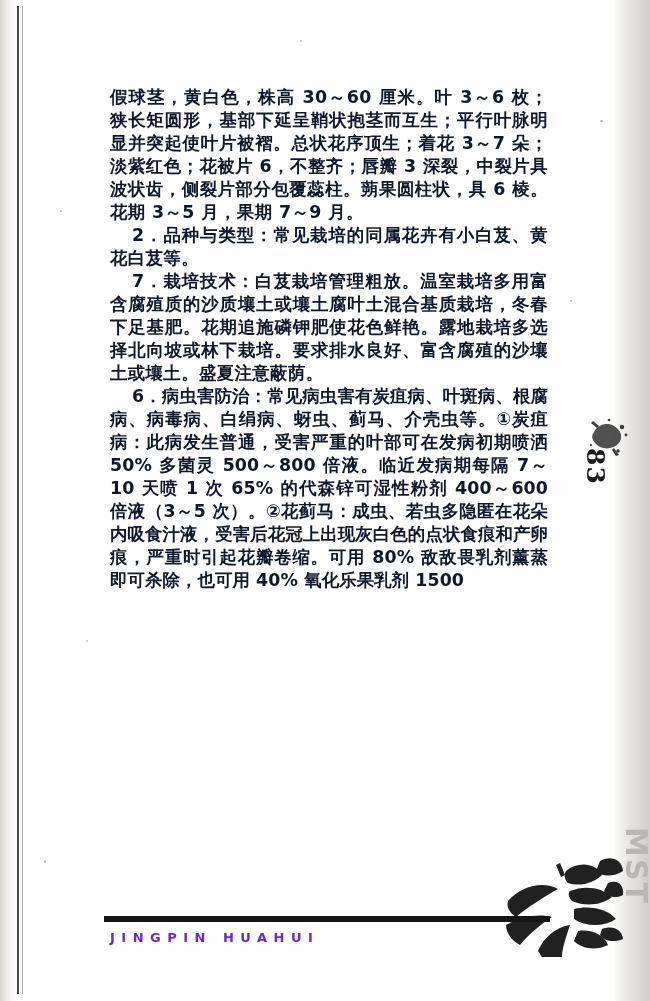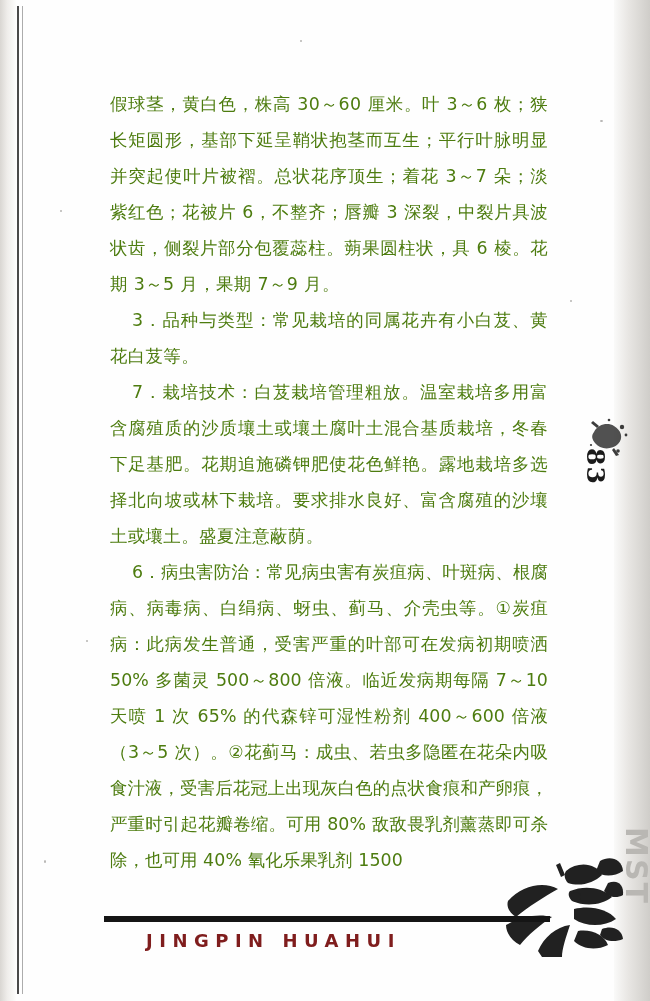--- a/index.html
+++ b/index.html
@@ -64,26 +64,26 @@
   .text-col {
     position: absolute;
     left: 110px;
     top: 86px;
     width: 438px;
   }
 
   .para {
     font-family: "DejaVu Sans", sans-serif;
     font-size: 17.4px;
-    line-height: 36px;
-    color: #4d7c0f;
+    line-height: 23px;
+    color: #0f172a;
     text-align: justify;
     letter-spacing: 0.4px;
     margin: 0 0 0 0;
-    font-weight: 400;
+    font-weight: 700;
   }
   .para.indent {
     text-indent: 22px;
   }
   .para.tight { letter-spacing: 0.1px; }
 
   
   .page-number {
     position: absolute;
     right: 36px;
@@ -114,25 +114,24 @@
     top: 916px;
     width: 446px;
     height: 6px;
     background: #151515;
   }
   .footer-title {
     position: absolute;
     left: 110px;
     top: 930px;
     font-family: "DejaVu Sans", sans-serif;
-    font-size: 18px;
+    font-size: 13px;
     font-weight: 700;
     letter-spacing: 6.5px;
-    color: #7f1d1d;
-    margin-left: 36px;
+    color: #6d28d9;
   }
 
   
   .side-watermark {
     position: absolute;
     right: -4px;
     top: 905px;
     font-family: "DejaVu Sans", sans-serif;
     font-size: 30px;
     font-weight: 700;
@@ -172,21 +171,21 @@
 
   <div class="speck" style="left:60px; top:210px; width:2px; height:2px;"></div>
   <div class="speck" style="left:86px; top:640px; width:2px; height:2px;"></div>
   <div class="speck" style="left:570px; top:300px; width:2px; height:2px;"></div>
   <div class="speck" style="left:600px; top:120px; width:3px; height:2px;"></div>
   <div class="speck" style="left:44px; top:860px; width:2px; height:3px;"></div>
   <div class="speck" style="left:300px; top:40px; width:2px; height:2px;"></div>
 
   <div class="text-col">
     <p class="para">假球茎，黄白色，株高 30～60 厘米。叶 3～6 枚；狭长矩圆形，基部下延呈鞘状抱茎而互生；平行叶脉明显并突起使叶片被褶。总状花序顶生；着花 3～7 朵；淡紫红色；花被片 6，不整齐；唇瓣 3 深裂，中裂片具波状齿，侧裂片部分包覆蕊柱。蒴果圆柱状，具 6 棱。花期 3～5 月，果期 7～9 月。</p>
-    <p class="para indent">3．品种与类型：常见栽培的同属花卉有小白芨、黄花白芨等。</p>
+    <p class="para indent">2．品种与类型：常见栽培的同属花卉有小白芨、黄花白芨等。</p>
     <p class="para indent">7．栽培技术：白芨栽培管理粗放。温室栽培多用富含腐殖质的沙质壤土或壤土腐叶土混合基质栽培，冬春下足基肥。花期追施磷钾肥使花色鲜艳。露地栽培多选择北向坡或林下栽培。要求排水良好、富含腐殖的沙壤土或壤土。盛夏注意蔽荫。</p>
     <p class="para indent tight">6．病虫害防治：常见病虫害有炭疽病、叶斑病、根腐病、病毒病、白绢病、蚜虫、蓟马、介壳虫等。①炭疽病：此病发生普通，受害严重的叶部可在发病初期喷洒 50% 多菌灵 500～800 倍液。临近发病期每隔 7～10 天喷 1 次 65% 的代森锌可湿性粉剂 400～600 倍液（3～5 次）。②花蓟马：成虫、若虫多隐匿在花朵内吸食汁液，受害后花冠上出现灰白色的点状食痕和产卵痕，严重时引起花瓣卷缩。可用 80% 敌敌畏乳剂薰蒸即可杀除，也可用 40% 氧化乐果乳剂 1500</p>
   </div>
 
   <svg class="splatter" viewBox="0 0 42 40">
     <g fill="#1d1d1d">
       <path d="M6 14 C10 6, 20 4, 26 8 C33 12, 36 20, 30 26 C24 32, 12 32, 7 25 C4 21, 3 18, 6 14 Z" opacity=".9"></path>
       <circle cx="34" cy="9" r="2.2"></circle>
       <circle cx="38" cy="17" r="1.4"></circle>
       <circle cx="30" cy="33" r="1.8"></circle>

